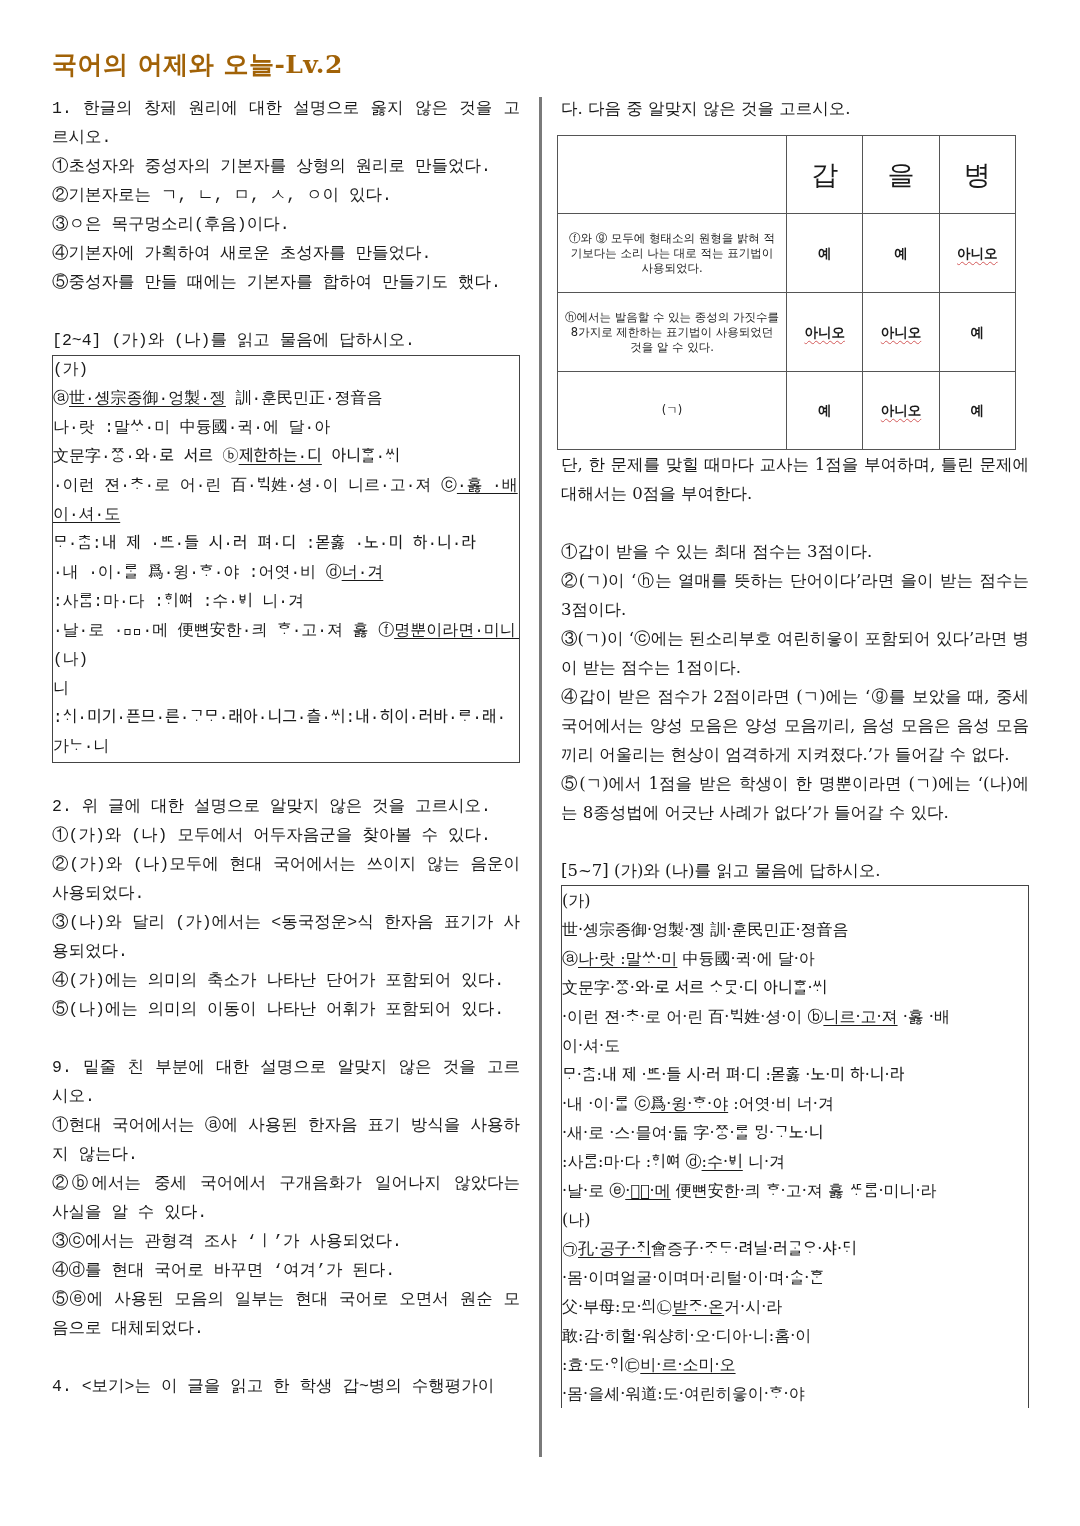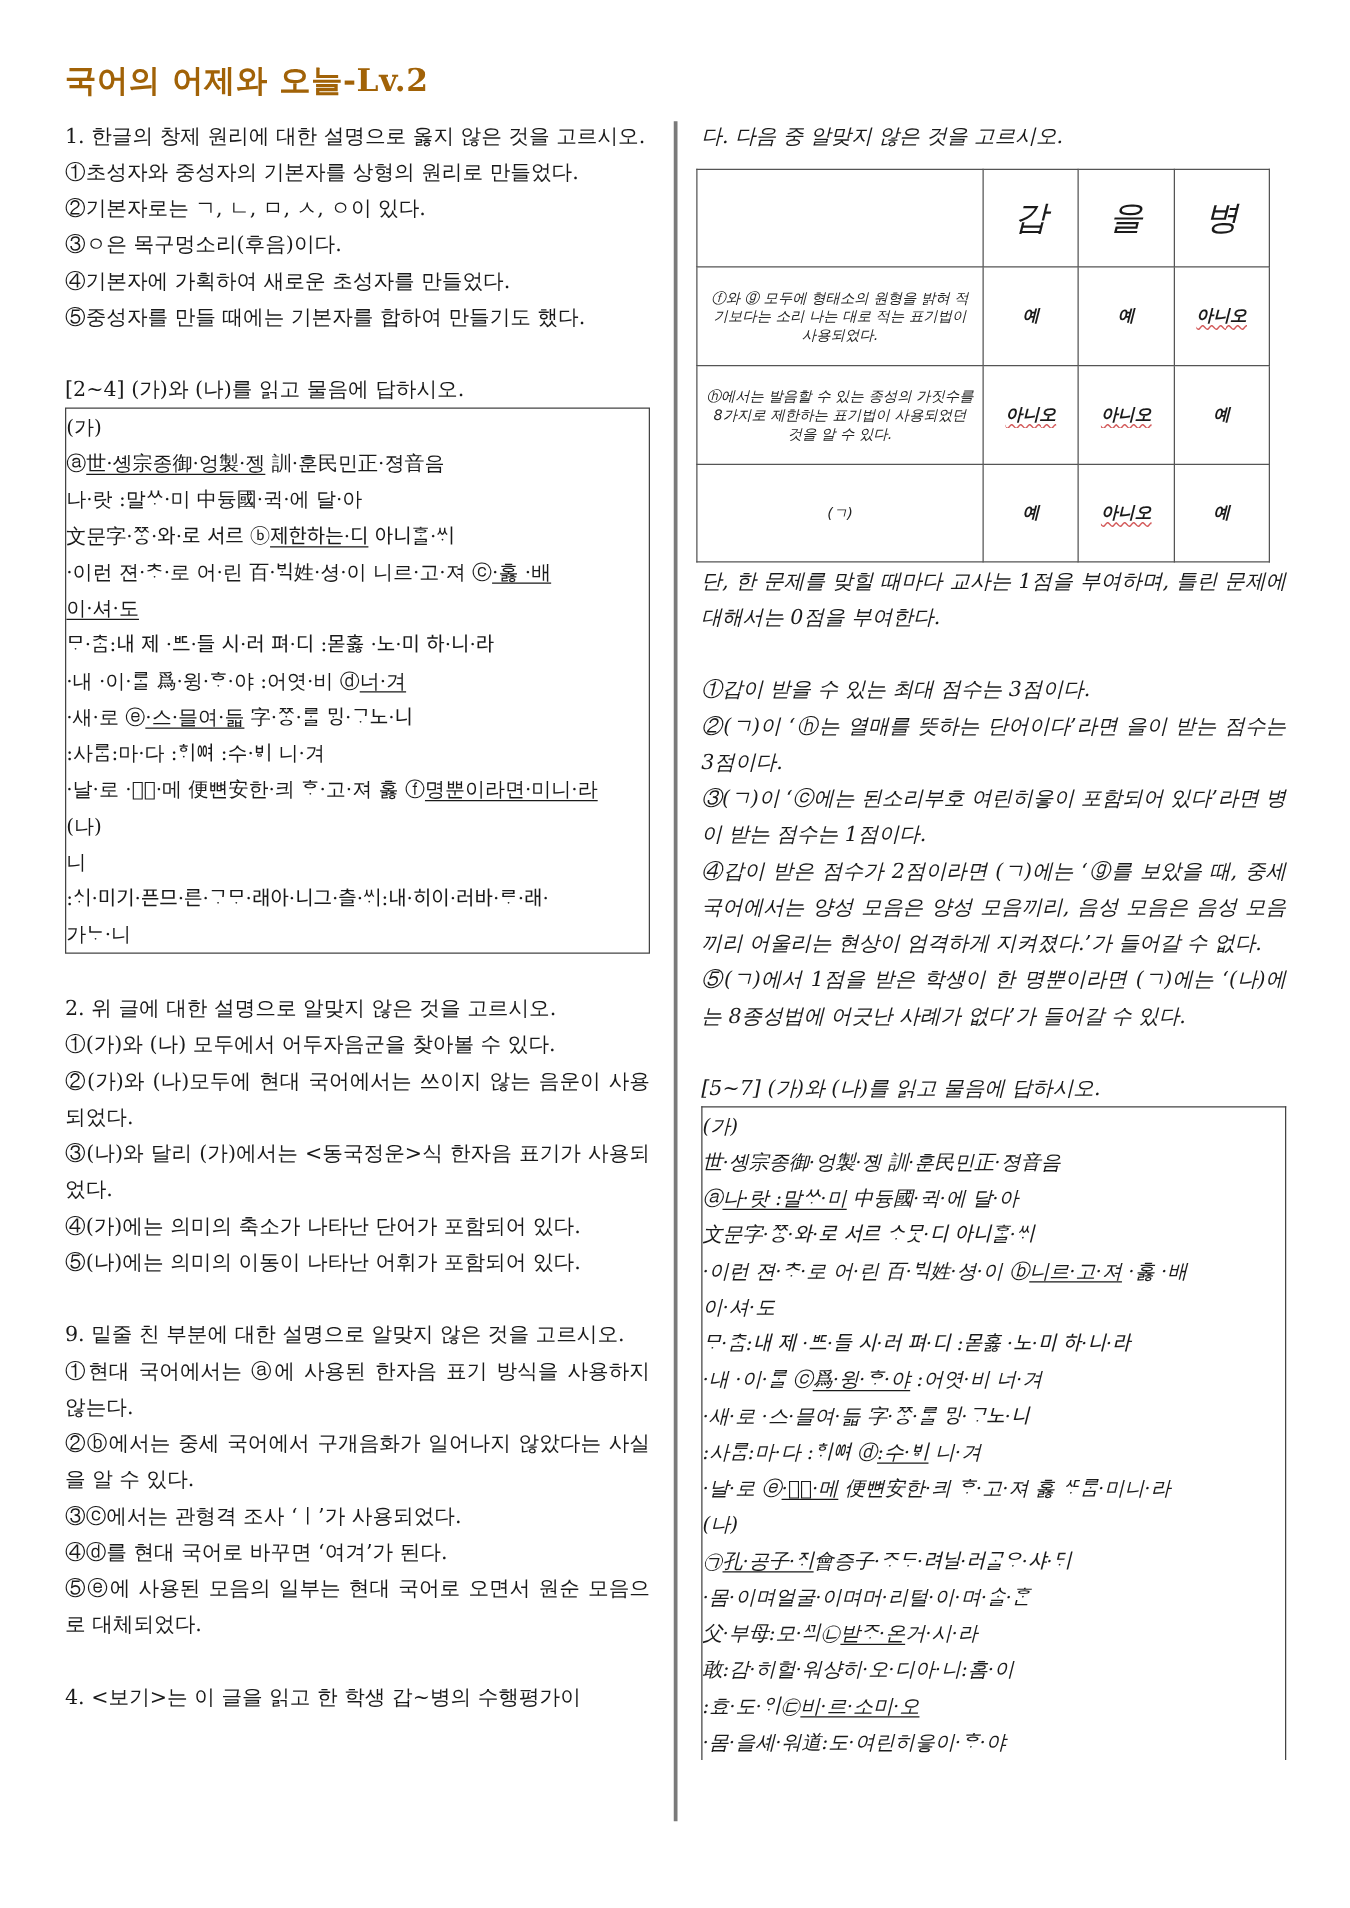--- a/index.html
+++ b/index.html
@@ -7,22 +7,22 @@
     width: 1080px; height: 1526px; position: relative; overflow: hidden;
     font-family: "DejaVu Serif", "Liberation Serif", serif;
     color: #1a1a1a;
   }
   .title {
     position: absolute; left: 52px; top: 48px;
     font-family: "DejaVu Serif", serif; font-weight: bold;
     font-size: 25px; letter-spacing: 0.5px; color: #a16207;
   }
   .col { position: absolute; top: 94px; width: 468px; font-size: 16.5px; line-height: 29px; }
-  .col.left { left: 52px; }
-  .col.right { left: 561px; width: 468px; font-style: italic; }
+  .col.left { left: 52px; font-family: Liberation Mono, monospace; }
+  .col.right { left: 561px; width: 468px; }
   .divider { position: absolute; left: 539px; top: 97px; width: 3px; height: 1360px; background: #7a7a7a; }
   .p { text-align: justify; text-align-last: left; }
   .blank { height: 29px; }
   .box {
     border: 1px solid #444; padding: 0 0 0 0; margin: 0;
     font-size: 16px; line-height: 29px;
   }
   .box .ln { padding-left: 0px; white-space: nowrap; overflow: hidden; }
   u { text-decoration: underline; text-underline-offset: 3px; text-decoration-thickness: 1px; }
   .box-right { border-right: 1px solid #444; border-left: 1px solid #444; border-top: 1px solid #444; border-bottom: none; }
@@ -60,21 +60,20 @@
     <div class="p">[2~4] (가)와 (나)를 읽고 물음에 답하시오.</div>
     <div class="box">
       <div class="ln">(가)</div>
       <div class="ln"><span>ⓐ</span><u>世·솅宗종御·엉製·젱</u><span> 訓·훈民민正·졍音음</span></div>
       <div class="ln">나·랏 :말ᄊᆞ·미 中듕國·귁·에 달·아</div>
       <div class="ln"><span>文문字·ᄍᆞᆼ·와·로 서르 </span><span>ⓑ</span><u>제한하는·디</u><span> 아니ᄒᆞᆯ·ᄊᆡ</span></div>
       <div class="ln"><span>·이런 젼·ᄎᆞ·로 어·린 百·ᄇᆡᆨ姓·셩·이 니르·고·져 </span><span>ⓒ</span><u>·홇 ·배</u></div>
       <div class="ln"><u>이·셔·도</u>&nbsp;</div>
       <div class="ln">ᄆᆞ·ᄎᆞᆷ:내 제 ·ᄠᅳ·들 시·러 펴·디 :몯홇 ·노·미 하·니·라</div>
       <div class="ln"><span>·내 ·이·ᄅᆞᆯ 爲·윙·ᄒᆞ·야 :어엿·비 </span><span>ⓓ</span><u>너·겨</u></div>
-      <div class="ln"><span>·새·로 </span><span>ⓔ</span><u>·스·믈여·듧</u><span> 字·ᄍᆞᆼ·ᄅᆞᆯ ᄆᆡᆼ·ᄀᆞ노·니</span></div>
       <div class="ln">:사ᄅᆞᆷ:마·다 :ᄒᆡᅇᅧ :수·ᄫᅵ 니·겨</div>
       <div class="ln"><span>·날·로 ·ᄡᅮ·메 便뼌安한·킈 ᄒᆞ·고·져 홇 </span><span>ⓕ</span><u>명뿐이라면·미니·라</u></div>
       <div class="ln">(나)</div>
       <div class="ln">니</div>
       <div class="ln">:ᄉᆡ·미기·픈므·른·ᄀᆞᄆᆞ·래아·니그·츨·ᄊᆡ:내·히이·러바·ᄅᆞ·래·</div>
       <div class="ln">가ᄂᆞ·니</div>
     </div>
   </div>
   <div class="blank"></div>
 

